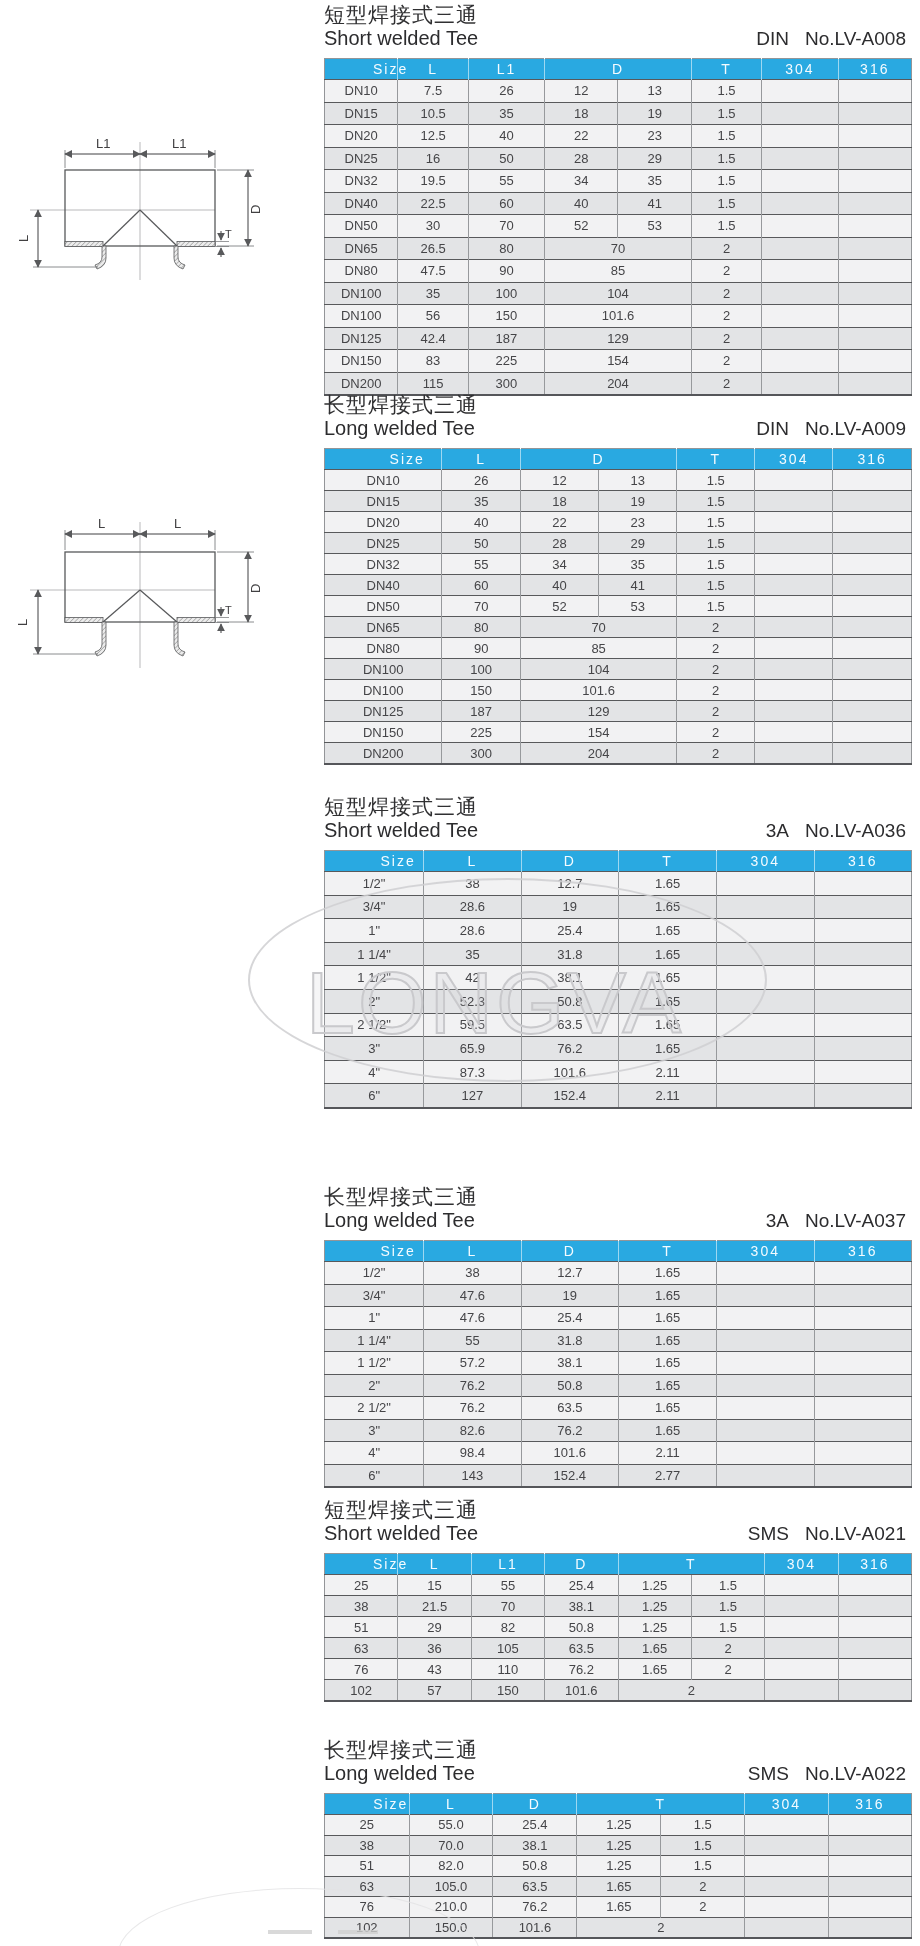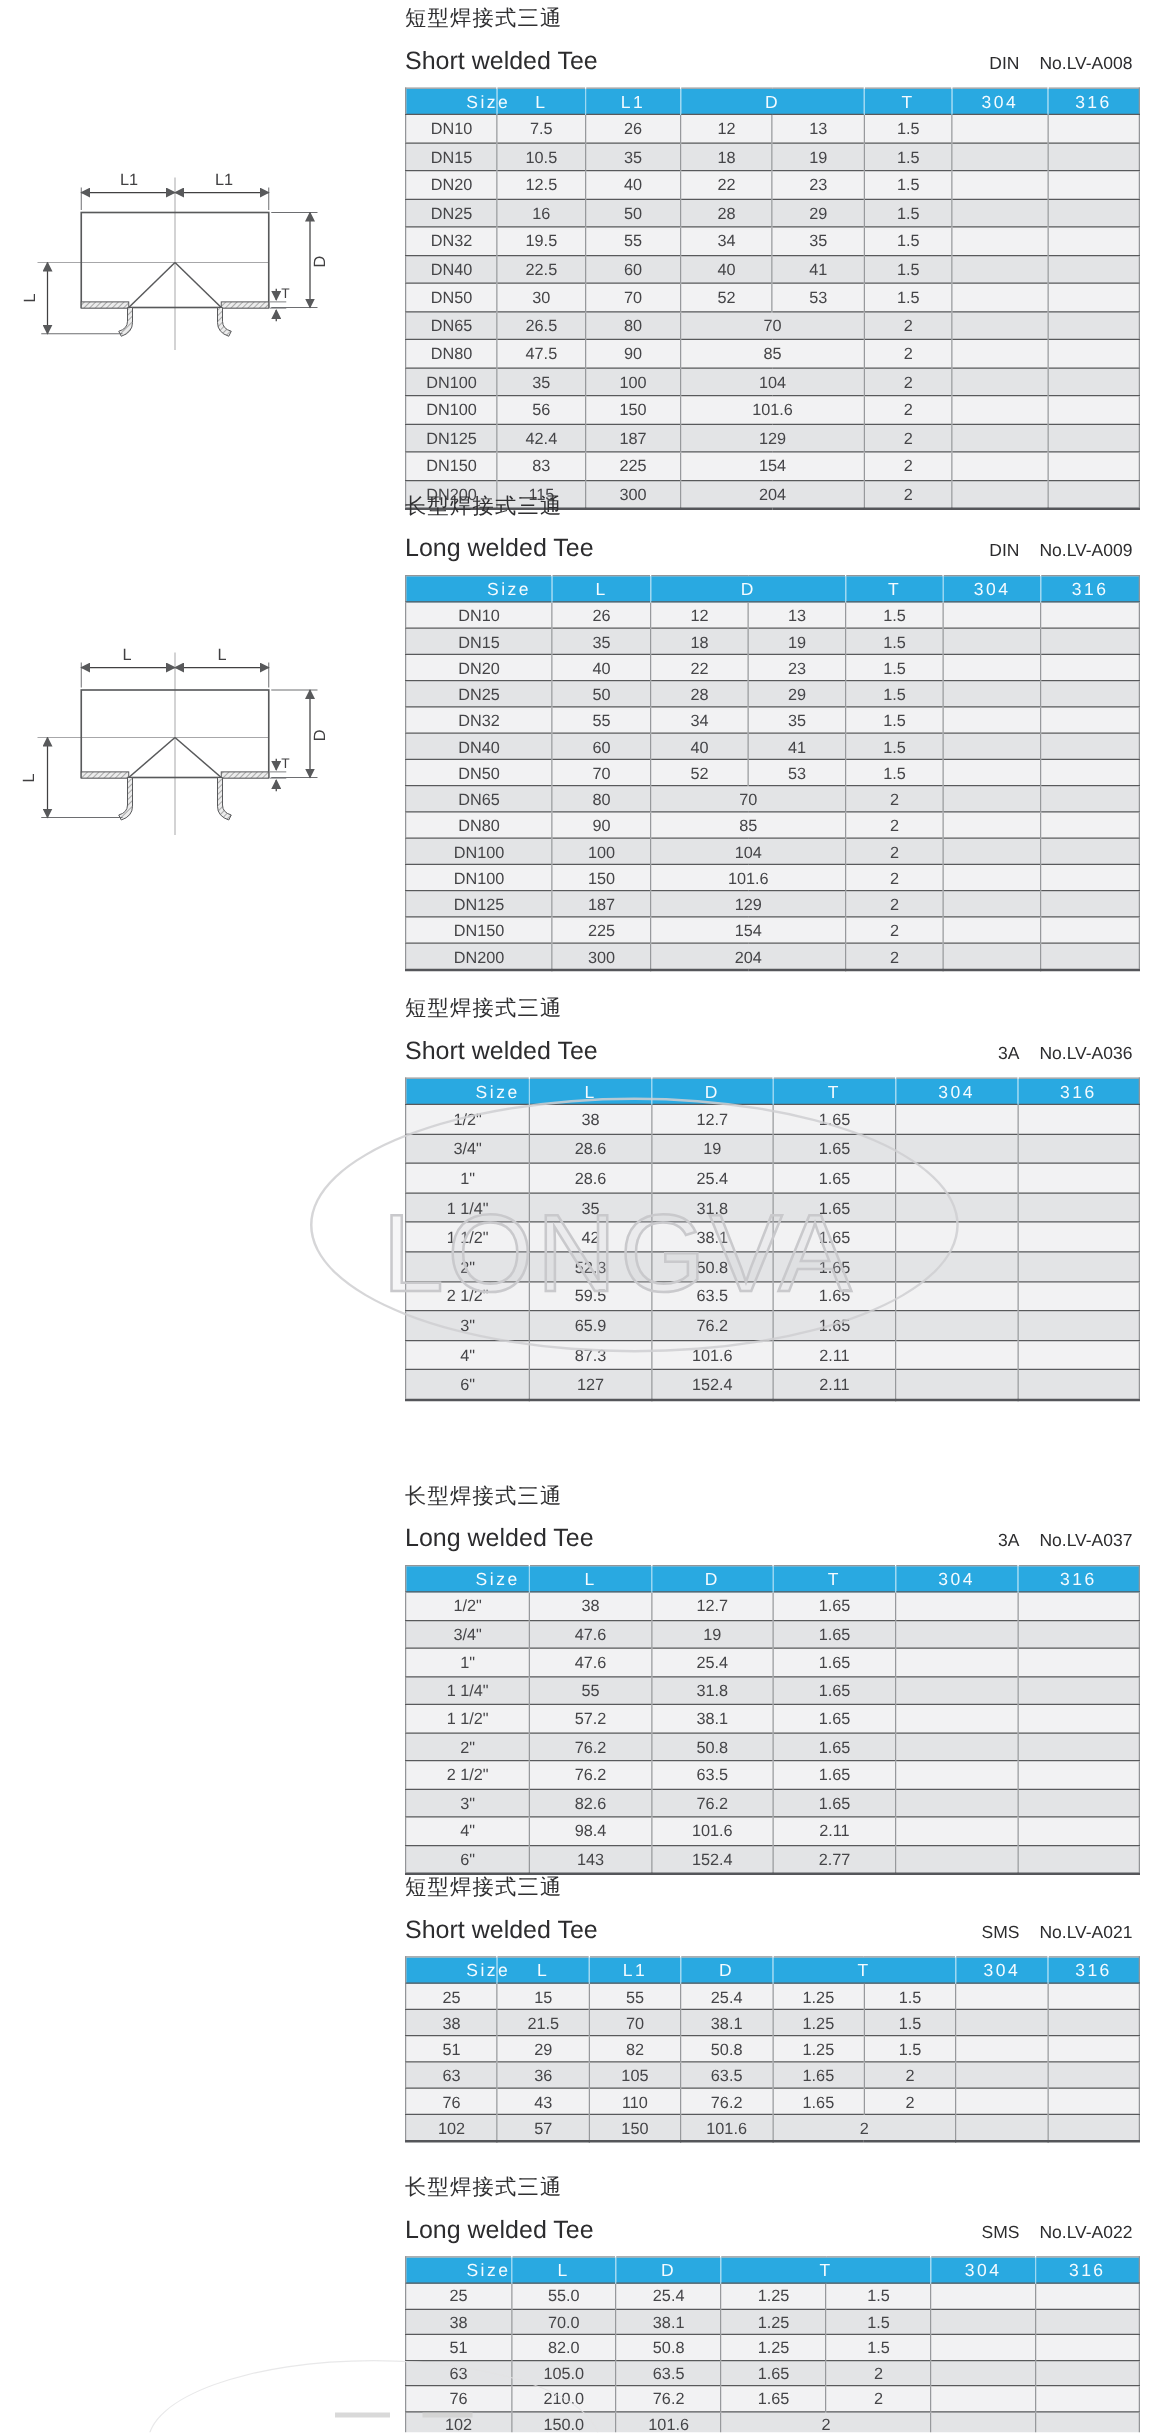--- a/index.html
+++ b/index.html
@@ -1,24 +1,24 @@
 <!DOCTYPE html>
 <html><head>
 <meta charset="utf-8">
 <style>
   html,body{margin:0;padding:0;background:#fff;}
   .sheet{position:relative;width:920px;height:1946px;background:#ffffff;overflow:hidden;
          font-family:"Liberation Sans","DejaVu Sans",sans-serif;color:#414042;}
 
   
   .spec{position:absolute;left:324px;width:588px;}
-  .t-cn{font-size:17px;line-height:23px;color:#303032;letter-spacing:1px;}
+  .t-cn{font-size:21px;line-height:23px;color:#303032;letter-spacing:1px;}
   .t-row{display:flex;justify-content:space-between;align-items:baseline;
          font-size:20px;line-height:25px;color:#2c2c2e;}
-  .t-std{font-size:14px;padding-right:6px;white-space:nowrap;margin-top:12px;}
+  .t-std{font-size:19px;padding-right:6px;white-space:nowrap;}
   .t-std .std{margin-right:16px;}
 
   table{width:100%;border-collapse:collapse;table-layout:fixed;margin-top:7px;
         border:1px solid #939598;border-bottom:2px solid #55565a;}
   th{background:#29a9e1;color:#f4fbff;font-weight:400;font-size:14px;letter-spacing:2px;
      height:20px;border-left:1px solid rgba(255,255,255,.55);padding:0;}
   th:first-child{border-left:none;padding-left:48px;}
   td{font-size:13px;text-align:center;border-top:1.6px solid #58595b;border-left:1px solid #97999c;
      padding:0;color:#454548;}
   td:first-child{border-left:none;text-align:center;}

